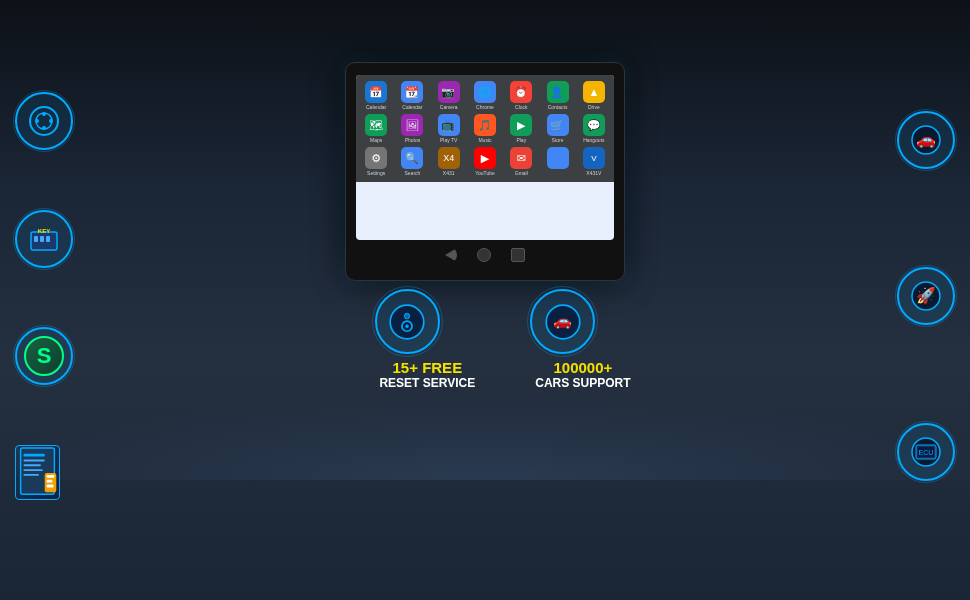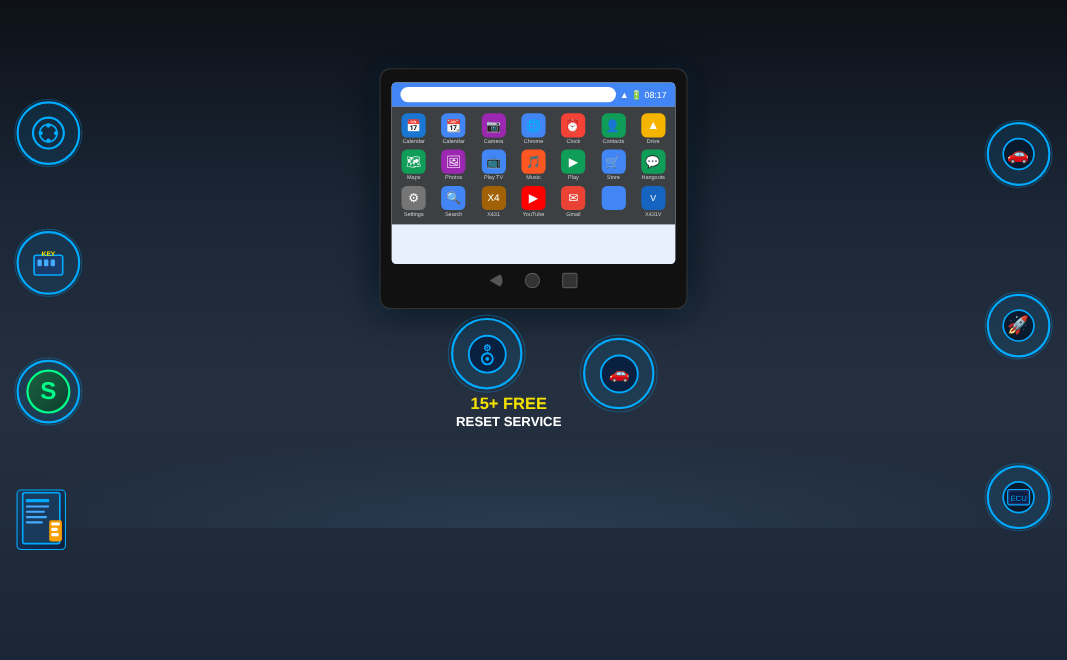--- a/index.html
+++ b/index.html
@@ -480,24 +480,20 @@
           HEALTH REPORT<br>GENERATE
         </div>
       </div>
 
     </div>
 
     <div class="center-col">
 
       <div class="device-wrapper">
         <div class="device-screen">
-          <div class="screen-top-bar">
-            <div class="screen-search"></div>
-            <div class="screen-status">▲ 🔋 08:17</div>
-          </div>
           <div class="screen-icons">
 
             <div class="screen-icon-item">
               <div class="screen-icon-box" style="background:#1976D2">
                   <span style="color:#fff;font-size:11px">📅</span>
                 </div>
               <div class="screen-icon-label">Calendar</div>
             </div>
             <div class="screen-icon-item">
               <div class="screen-icon-box" style="background:#4285F4">
@@ -644,20 +640,24 @@
           </div>
         </div>
 
         <div class="center-feature">
           <div class="big-circle-icon">
             <svg viewBox="0 0 50 50" width="42" height="42">
               <circle cx="25" cy="25" r="20" fill="#0a2040" stroke="#0af" stroke-width="2"></circle>
               <text x="25" y="30" text-anchor="middle" fill="#0af" font-size="18">🚗</text>
             </svg>
           </div>
+          <div class="center-feature-text">
+            <div class="highlight">100000+</div>
+            <div>CARS SUPPORT</div>
+          </div>
         </div>
       </div>
 
     </div>
 
     <div class="right-col">
 
       <div class="feature-item-right">
         <div class="feature-text-right">
           <span>ACTIVE TEST</span>

